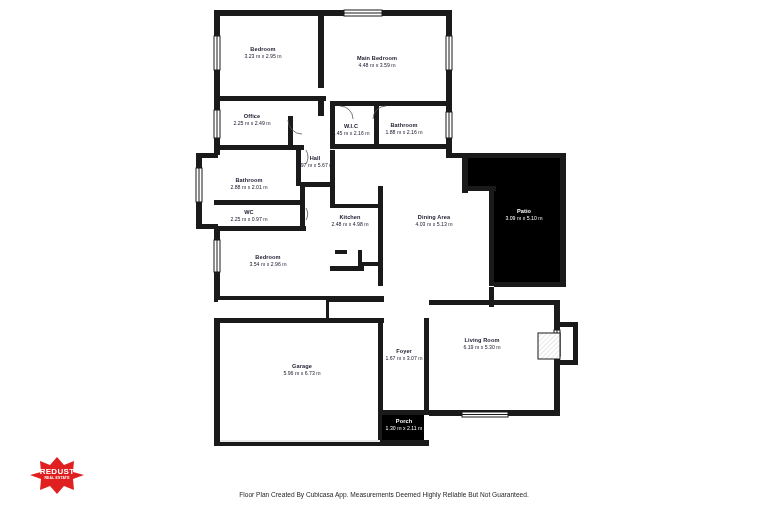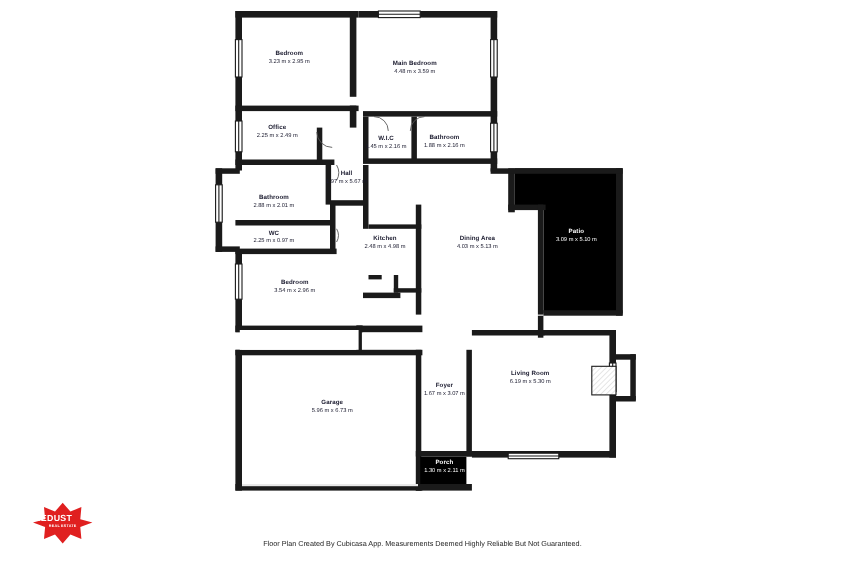--- a/index.html
+++ b/index.html
@@ -59,20 +59,21 @@
     left: 26px;
     top: 455px;
     width: 62px;
     height: 40px;
   }
   .logo-text {
     position: absolute;
     left: 31px;
     top: 468px;
     width: 52px;
+    text-align: center;
     font-size: 8px;
     font-weight: bold;
     color: #ffffff;
     letter-spacing: 0.3px;
     line-height: 1;
   }
   .logo-sub {
     position: absolute;
     left: 31px;
     top: 477px;

